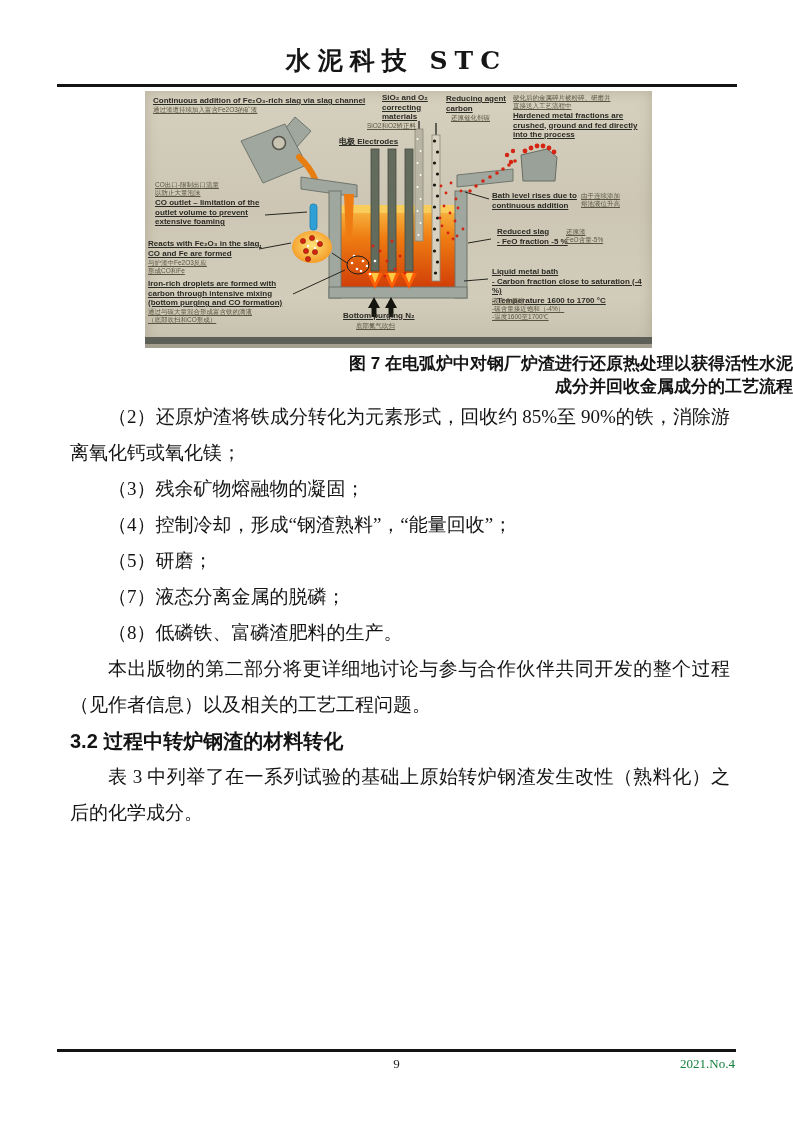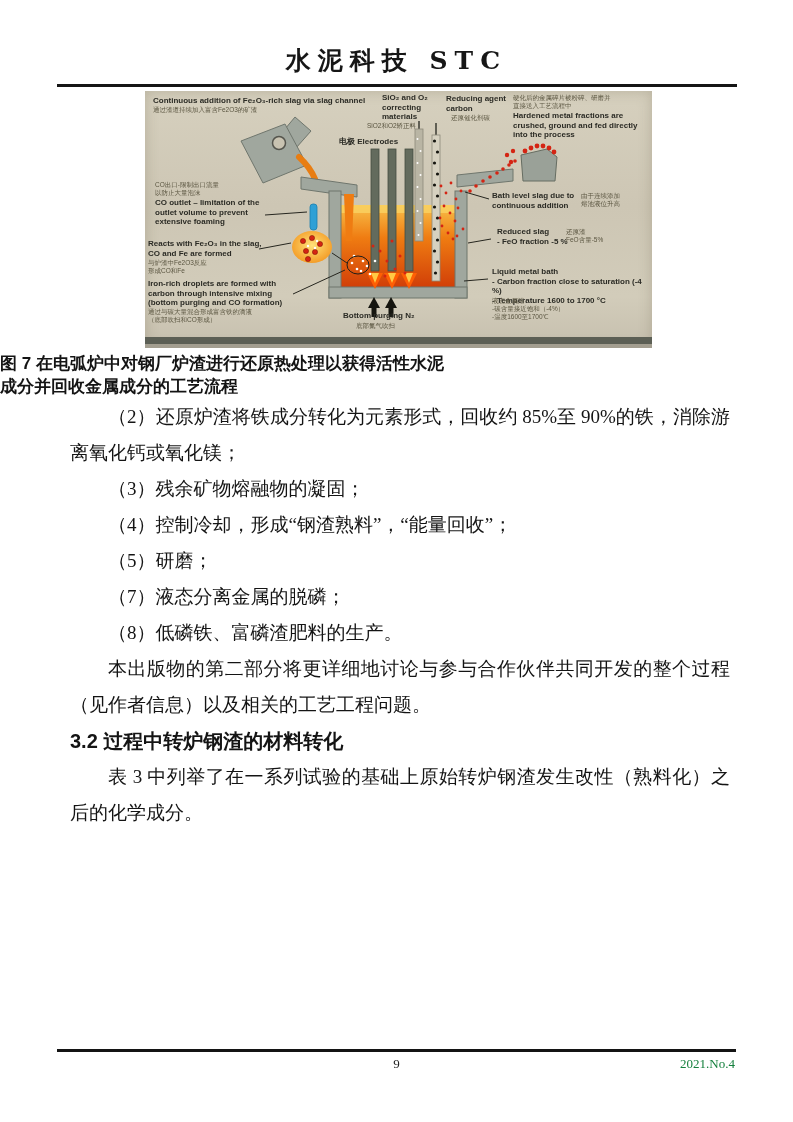--- a/index.html
+++ b/index.html
@@ -7,25 +7,25 @@
         font-family:"Liberation Serif",serif;color:#111;}
   
   .hdr-title{position:absolute;top:44px;left:0;width:100%;text-align:center;
      font-family:"DejaVu Serif",serif;font-size:25px;font-weight:bold;letter-spacing:7px;color:#161616;}
   .hdr-rule{position:absolute;top:84px;left:57px;right:56px;height:3px;background:#151515;}
   
   .fig{position:absolute;left:145px;top:91px;width:507px;height:257px;
        background:linear-gradient(180deg,#d6d0be 0%,#cdc6b4 45%,#d2ccba 80%,#c6bfae 100%);
        box-shadow:inset 0 0 14px rgba(90,85,60,.25);}
   .fig svg{position:absolute;left:0;top:0;}
-  .flabel{position:absolute;font-family:"Liberation Sans",sans-serif;white-space:pre-line;z-index:3;}
+  .flabel{position:absolute;font-family:"Liberation Sans",sans-serif;white-space:pre-line;z-index:3;text-decoration:underline;}
   .fen{font-weight:bold;font-size:8px;line-height:9.5px;color:#2b2b25;}
   .fzh{font-size:6.5px;line-height:8px;color:#5a5540;}
   
-  .cap{position:absolute;left:0;width:100%;text-align:left;
+  .cap{position:absolute;left:0;width:100%;text-align:right;
        font-family:"Liberation Sans",sans-serif;font-weight:600;font-size:17px;color:#141414;}
   
   .body{position:absolute;left:70px;top:399px;width:660px;}
   .body p{margin:0;font-size:19px;line-height:36px;text-align:justify;text-indent:2em;color:#141414;}
   .body p.bh{font-family:"Liberation Sans",sans-serif;font-weight:bold;font-size:20px;text-indent:0;}
   
   .ftr-rule{position:absolute;top:1049px;left:57px;right:57px;height:3px;background:#141414;}
   .ftr-page{position:absolute;top:1056px;left:0;width:100%;text-align:center;font-size:13px;color:#222;}
   .ftr-issue{position:absolute;top:1056px;right:58px;font-size:13px;color:#15803d;}
 </style>
@@ -242,21 +242,21 @@
 extensive foaming</div>
     <div class="flabel fen" style="left:3px;top:148px;width:125px">Reacts with Fe₂O₃ in the slag,
 CO and Fe are formed</div>
     <div class="flabel fzh" style="left:3px;top:168px;width:110px">与炉渣中Fe2O3反应
 形成CO和Fe</div>
     <div class="flabel fen" style="left:3px;top:188px;width:140px">Iron-rich droplets are formed with
 carbon through intensive mixing
 (bottom purging and CO formation)</div>
     <div class="flabel fzh" style="left:3px;top:217px;width:130px">通过与碳大量混合形成富含铁的滴液
 （底部吹扫和CO形成）</div>
-    <div class="flabel fen" style="left:347px;top:100px;width:90px">Bath level slag due to
+    <div class="flabel fen" style="left:347px;top:100px;width:90px">Bath level rises due to
 continuous addition</div>
     <div class="flabel fzh" style="left:436px;top:101px;width:60px">由于连续添加
 熔池液位升高</div>
     <div class="flabel fen" style="left:352px;top:136px;width:80px">Reduced slag
 - FeO fraction -5 %</div>
     <div class="flabel fzh" style="left:421px;top:137px;width:60px">还原渣
 FeO含量-5%</div>
     <div class="flabel fen" style="left:347px;top:176px;width:160px">Liquid metal bath
 - Carbon fraction close to saturation (-4 %)
 - Temperature 1600 to 1700 °C</div>

